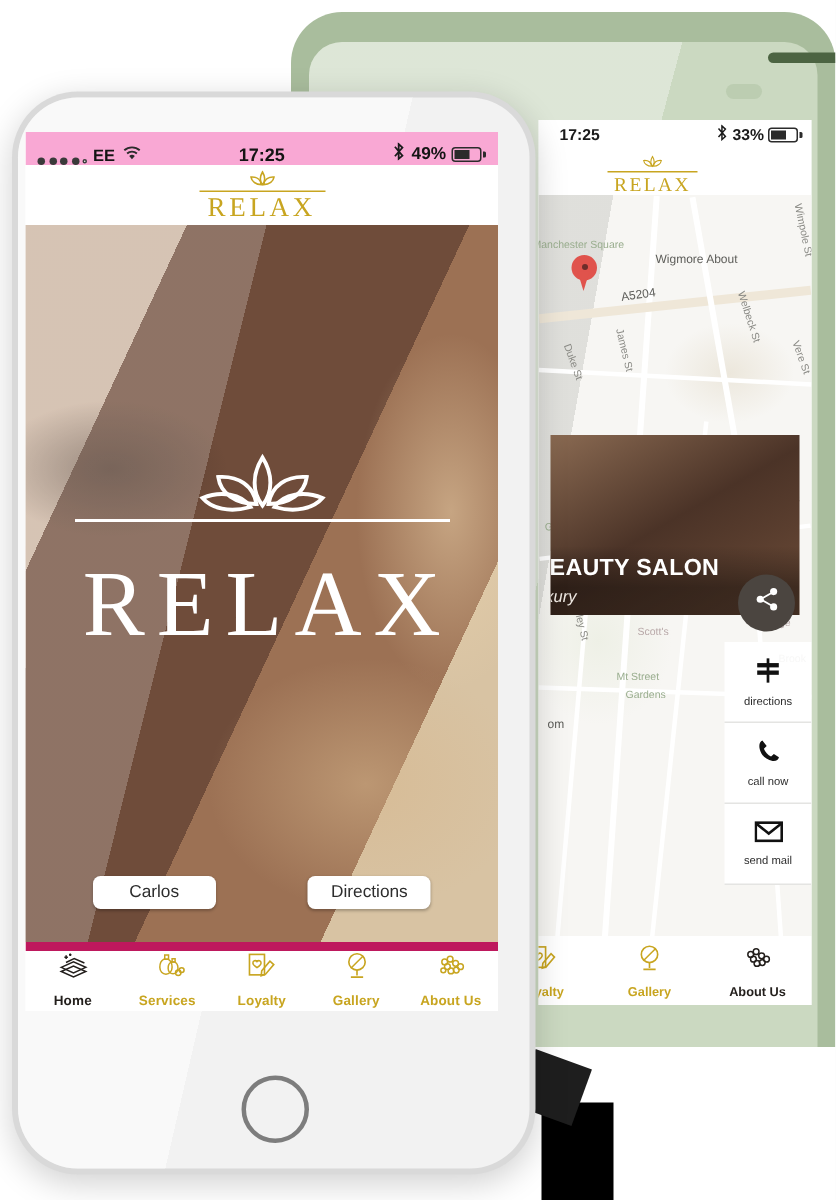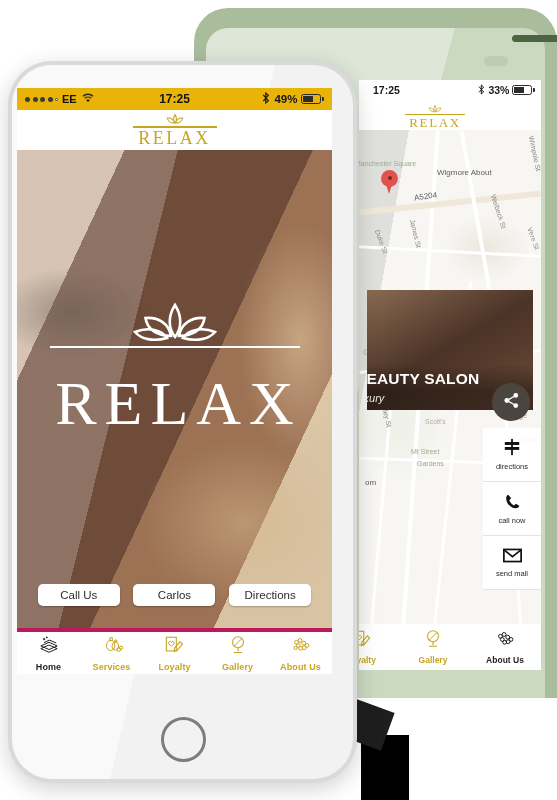--- a/index.html
+++ b/index.html
@@ -169,22 +169,22 @@
   .home-btn {
     position: absolute; left: 153px; bottom: 21px; width: 45px; height: 45px;
     border-radius: 50%; border: 3px solid #7d7d7d; background: #f2f2f2;
   }
   .front-screen {
     position: absolute; left: 17px; top: 88px; width: 315px; height: 586px;
     background: #fff; overflow: hidden;
   }
 
   .f-status {
-    height: 22px; display: flex; align-items: center; padding: 0 8px;
-    font-size: 11.5px; font-weight: bold; color: #141414; background: #eab308;
+    height: 22px; display: flex; align-items: flex-end; padding: 0 8px;
+    font-size: 11.5px; font-weight: bold; color: #141414; background: #f9a8d4;
   }
   .dots { display: inline-flex; gap: 2.5px; align-items: center; margin-right: 4px; }
   .dots i { width: 5px; height: 5px; border-radius: 50%; background: #3a3a3a; display: block; }
   .dots i.off { background: #fff; border: 1px solid #3a3a3a; width: 3px; height: 3px; }
   .f-status .carrier { font-size: 11px; }
   .f-status .time { position: absolute; left: 0; right: 0; text-align: center; font-size: 12px; }
   .f-status .right { margin-left: auto; display: flex; align-items: center; gap: 4px; position: relative; z-index: 2;}
 
   .batt { display: inline-flex; align-items: center; }
   .batt .shell {
@@ -245,22 +245,22 @@
     position: absolute; left: 0; right: 0; bottom: 22px;
     display: flex; justify-content: space-around; padding: 0 14px;
   }
   .cta {
     background: #fff; border-radius: 5px; padding: 5px 0; width: 82px;
     text-align: center; font-size: 11.5px; color: #2d2d2d;
     box-shadow: 0 1px 2px rgba(0,0,0,.25);
   }
 
   .f-nav {
-    height: 46px; background: #fff; display: flex; align-items: center;
-    border-top: 4px solid #be185d;
+    height: 46px; background: #fff; display: flex; 
+    border-top: 6px solid #be185d;
   }
   .f-nav .item {
     flex: 1; display: flex; flex-direction: column; align-items: center; gap: 3px;
   }
   .f-nav .lbl { font-size: 9px; font-weight: bold; color: #c8a520; letter-spacing: .1px; }
   .f-nav .item.active .lbl { color: #231f1c; }
 </style>
 </head>
 <body>
 
@@ -509,21 +509,20 @@
               <path d="M52 34 C66 34 76 27 77.5 16 C64 15 54 22 52 34Z" fill="none" stroke="#fff" stroke-width="2.6"></path>
               <path d="M40 36 C26 40 14 37 8 30 C20 25 34 27 40 36Z" fill="none" stroke="#fff" stroke-width="2.6"></path>
               <path d="M56 36 C70 40 82 37 88 30 C76 25 62 27 56 36Z" fill="none" stroke="#fff" stroke-width="2.6"></path>
             </svg>
           </span>
         </div>
         <div class="brand">RELAX</div>
       </div>
 
       <div class="cta-row">
-        <div class="cta">Call Us</div>
         <div class="cta">Carlos</div>
         <div class="cta">Directions</div>
       </div>
     </div>
 
     <div class="f-nav">
       <div class="item active">
         <span>
           <svg width="24" height="20" viewBox="0 0 26 22">
             <g fill="none" stroke="#231f1c" stroke-width="1.1">

